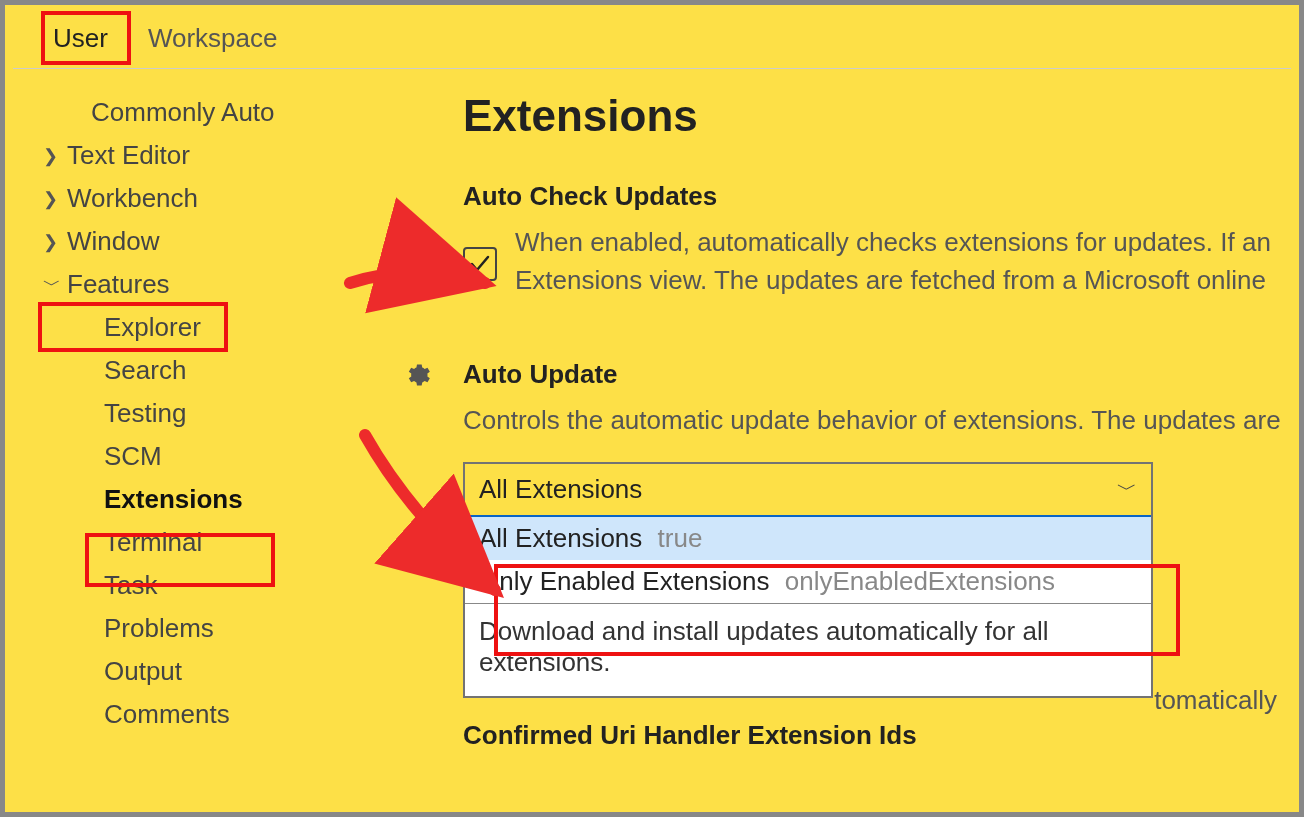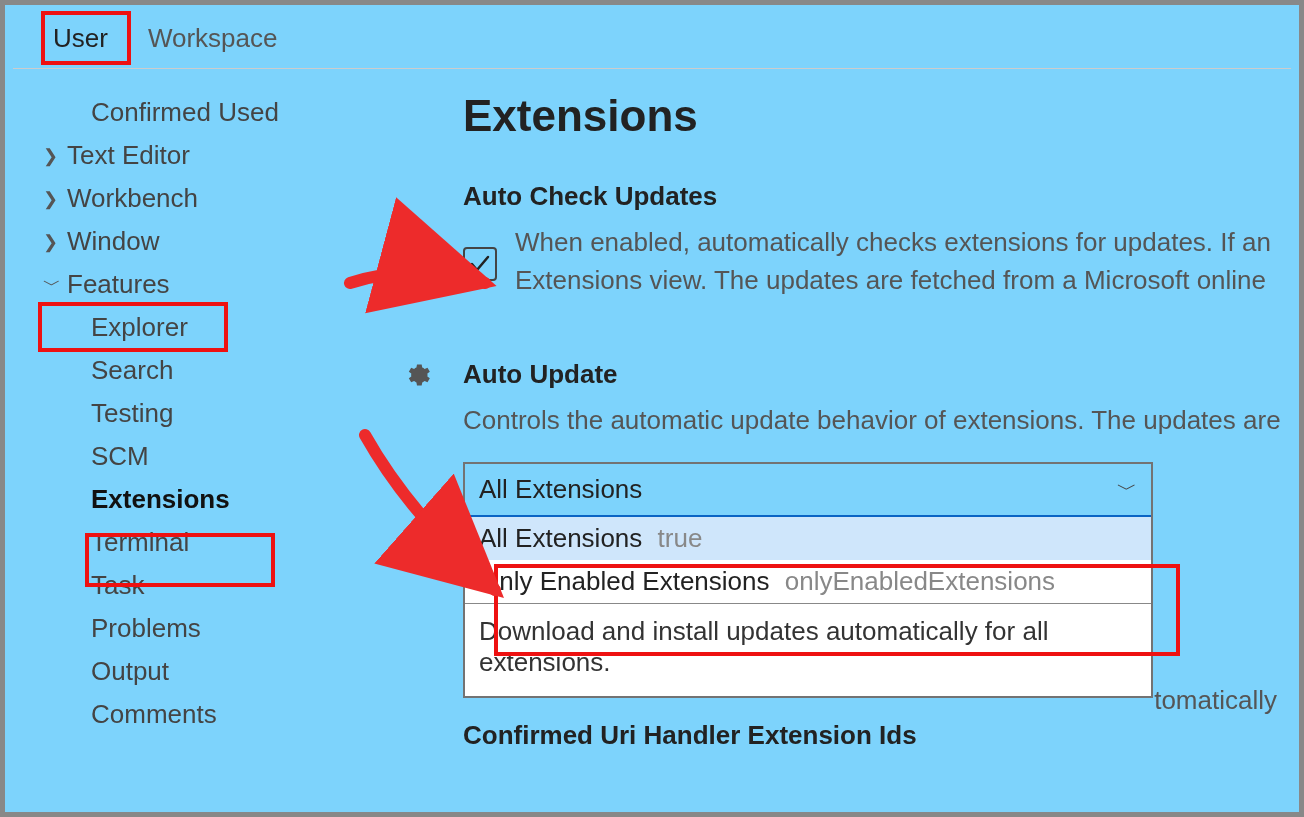--- a/index.html
+++ b/index.html
@@ -5,21 +5,21 @@
   * { box-sizing: border-box; }
   html, body {
     margin: 0; padding: 0;
     font-family: "Segoe UI", -apple-system, sans-serif;
     background: #fff;
     color: #333;
   }
   .frame {
     width: 1304px; height: 817px;
     border: 5px solid #888;
-    background: #7dd3fc;
+    background: #fde047;
     position: relative;
     overflow: hidden;
   }
   .inner { padding: 6px 8px; position: relative; height: 100%; }
 
   
   .tab-row {
     display: flex;
     border-bottom: 1px solid #ccc;
     padding: 6px 0 0 22px;
@@ -54,21 +54,21 @@
     color: #444;
     padding-left: 30px;
   }
   .tree-item {
     display: flex;
     align-items: center;
     padding: 6px 0;
     cursor: pointer;
   }
   .tree-item.indent1 { padding-left: 24px; }
-  .tree-item.indent2 { padding-left: 48px; }
+  .tree-item.indent2 { padding-left: 61px; }
   .chev {
     width: 24px; display: inline-block;
     color: #555;
     font-size: 18px;
   }
   .tree-item .label { }
   .tree-item.bold .label { font-weight: 700; color: #111; }
 
   .red-features {
     position: absolute;
@@ -212,21 +212,21 @@
       <div class="tab active">User</div>
       <div class="tab">Workspace</div>
     </div>
     <div class="redbox-tab"></div>
 
     <div class="body-row">
 
       <div class="tree">
         <div class="tree-item indent1">
           <span class="chev"></span>
-          <span class="label">Confirmed Used</span>
+          <span class="label">Commonly Auto</span>
         </div>
         <div class="tree-item">
           <span class="chev">❯</span>
           <span class="label">Text Editor</span>
         </div>
         <div class="tree-item">
           <span class="chev">❯</span>
           <span class="label">Workbench</span>
         </div>
         <div class="tree-item">

